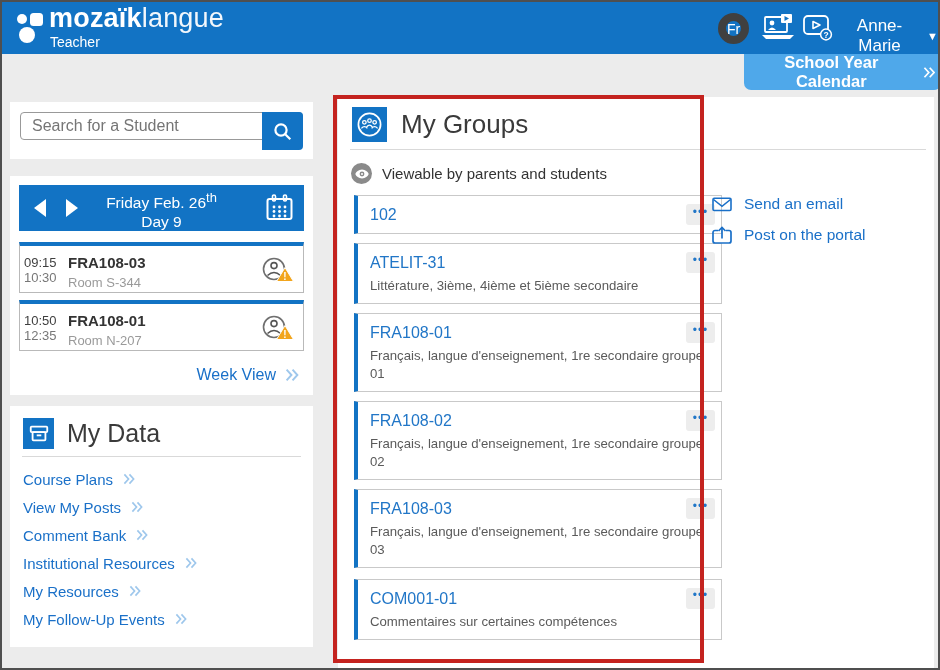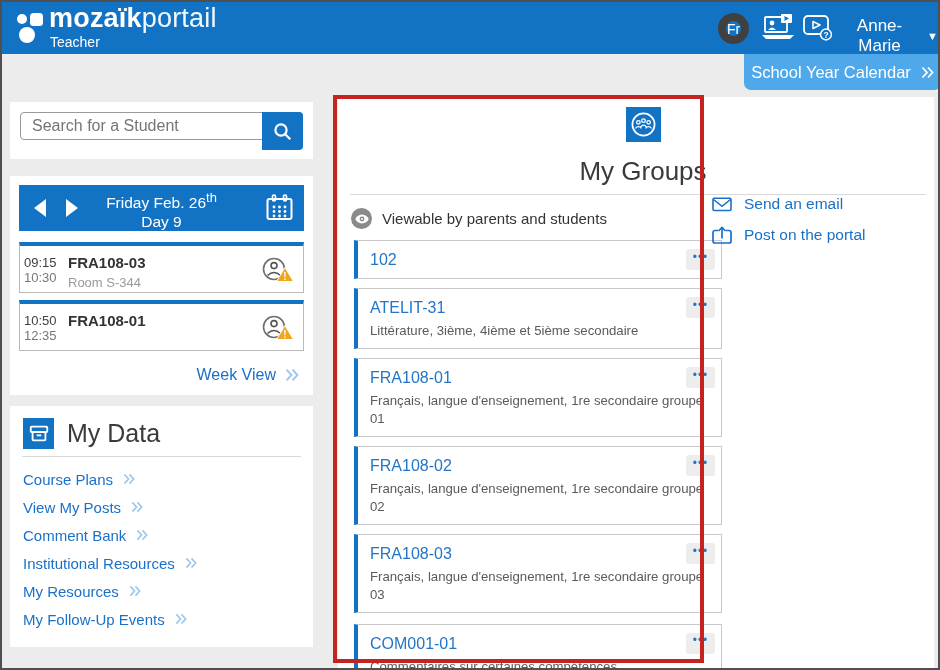--- a/index.html
+++ b/index.html
@@ -18,21 +18,21 @@
   .tb-ic{position:absolute;top:12px;background:none;border:none;padding:0;cursor:pointer;}
   .tb-ic1{left:758px;}
   .tb-ic2{left:801px;}
   .user-menu{position:absolute;left:837px;top:14px;color:#fff;font-size:17px;background:none;border:none;
     cursor:pointer;display:flex;align-items:center;gap:7px;padding:0;}
   .user-caret{font-size:11px;}
 
   
   .syc-btn{position:absolute;left:742px;top:52px;width:197px;height:36px;background:#4FA8EA;border:none;
     border-radius:0 0 7px 7px;color:#fff;font-size:16.5px;display:flex;align-items:center;justify-content:center;
-    gap:10px;cursor:pointer;}
+    gap:10px;cursor:pointer;font-weight:bold;}
 
   
   .panel{position:absolute;background:#fff;box-sizing:border-box;}
   .divider{height:1px;background:#d9d9d9;}
 
   
   .search-panel{left:8px;top:100px;width:303px;height:57px;}
   .search-wrap{position:relative;margin:10px 10px 0 10px;height:38px;}
   .search-input{width:100%;height:28px;border:1px solid #999;border-radius:4px;padding:0 48px 0 11px;
     font-size:16px;color:#444;box-sizing:border-box;font-family:inherit;outline:none;}
@@ -67,21 +67,21 @@
   .sq-icon{background:#1273C4;display:flex;align-items:center;justify-content:center;flex:none;}
   .data-icon{width:31px;height:31px;}
   .sec-title{font-size:25px;color:#3a3a3a;}
   .data-panel .divider{margin:0 12px;}
   .data-links{padding:8px 14px 0 13px;}
   .dl-row{display:flex;align-items:center;gap:10px;height:28px;}
   .blue-link{color:#1A70C8;font-size:15px;text-decoration:none;cursor:pointer;}
 
   
   .groups-panel{left:336px;top:95px;width:596px;height:573px;}
-  .groups-header{display:flex;align-items:center;gap:14px;padding:10px 0 7px 14px;flex-direction:column;}
+  .groups-header{display:flex;align-items:center;gap:14px;padding:10px 0 7px 14px;}
   .groups-icon{width:35px;height:35px;}
   .groups-title{font-size:26px;color:#3a3a3a;}
   .groups-panel .divider{margin:0 8px 0 12px;}
   .section-label{display:flex;align-items:center;gap:10px;margin:13px 0 0 13px;font-size:15px;color:#333;}
   .round-badge{width:21px;height:21px;border-radius:50%;background:#8a8a8a;display:flex;align-items:center;justify-content:center;flex:none;}
   .cards{width:368px;margin:11px 0 0 16px;}
   .gcard{position:relative;border:1px solid #c9c9c9;border-left:4px solid #1273C4;background:#fff;
     padding:10px 10px 9px 12px;margin-bottom:9px;box-sizing:border-box;}
   .gcode{display:inline-block;color:#2176C7;font-size:16px;text-decoration:none;max-width:270px;cursor:pointer;}
   .gdesc{color:#5a5a5a;font-size:13.2px;margin-top:5px;line-height:1.32;}
@@ -105,21 +105,21 @@
 <div class="window">
 
   <div class="topbar">
     <span class="brand-mark">
       <svg width="34" height="34" viewBox="0 0 34 34">
         <circle cx="7" cy="8" r="5" fill="#fff"></circle>
         <rect x="15" y="2" width="13" height="13" rx="3.5" fill="#fff"></rect>
         <circle cx="12" cy="24" r="8" fill="#fff"></circle>
       </svg>
     </span>
-    <div class="brand-text"><span class="brand-bold">mozaïk</span><span class="brand-light">portail</span></div>
+    <div class="brand-text"><span class="brand-bold">mozaïk</span><span class="brand-light">langue</span></div>
     <div class="role-label">Teacher</div>
 
     <button class="fr-badge">Fr</button>
 
     <button class="tb-ic tb-ic1">
       <svg width="36" height="27" viewBox="0 0 36 27">
         <rect x="5" y="3" width="22" height="15" rx="1" fill="none" stroke="#fff" stroke-width="1.8"></rect>
         <circle cx="12" cy="9" r="2.4" fill="#fff"></circle>
         <path d="M8 16 q4 -5 8 0 Z" fill="#fff"></path>
         <rect x="21" y="0" width="11" height="9" rx="1" fill="#fff"></rect>
@@ -212,20 +212,21 @@
       </div>
     </div>
 
     <div class="sched-card">
       <div class="times">
         <span>10:50</span>
         <span class="time-end">12:35</span>
       </div>
       <div class="course-info">
         <div class="course-name">FRA108-01</div>
+        <div class="room">Room N-207</div>
       </div>
       <div class="att-wrap">
         <svg width="34" height="27" viewBox="0 0 34 27">
           <circle cx="13" cy="13" r="10.5" fill="#fff" stroke="#6f6f6f" stroke-width="1.6"></circle>
           <circle cx="13" cy="9.6" r="3" fill="none" stroke="#555" stroke-width="1.6"></circle>
           <path d="M6.5 19.5 Q13 13.5 19.5 19.5" fill="none" stroke="#555" stroke-width="1.6"></path>
           <path d="M24 11.5 L32.5 25.5 L15.5 25.5 Z" fill="#F2A51D" stroke="#fff" stroke-width="1"></path>
           <text x="24" y="23.5" font-size="10" fill="#fff" font-weight="bold" text-anchor="middle" font-family="Liberation Sans, sans-serif">!</text>
         </svg>
       </div>

